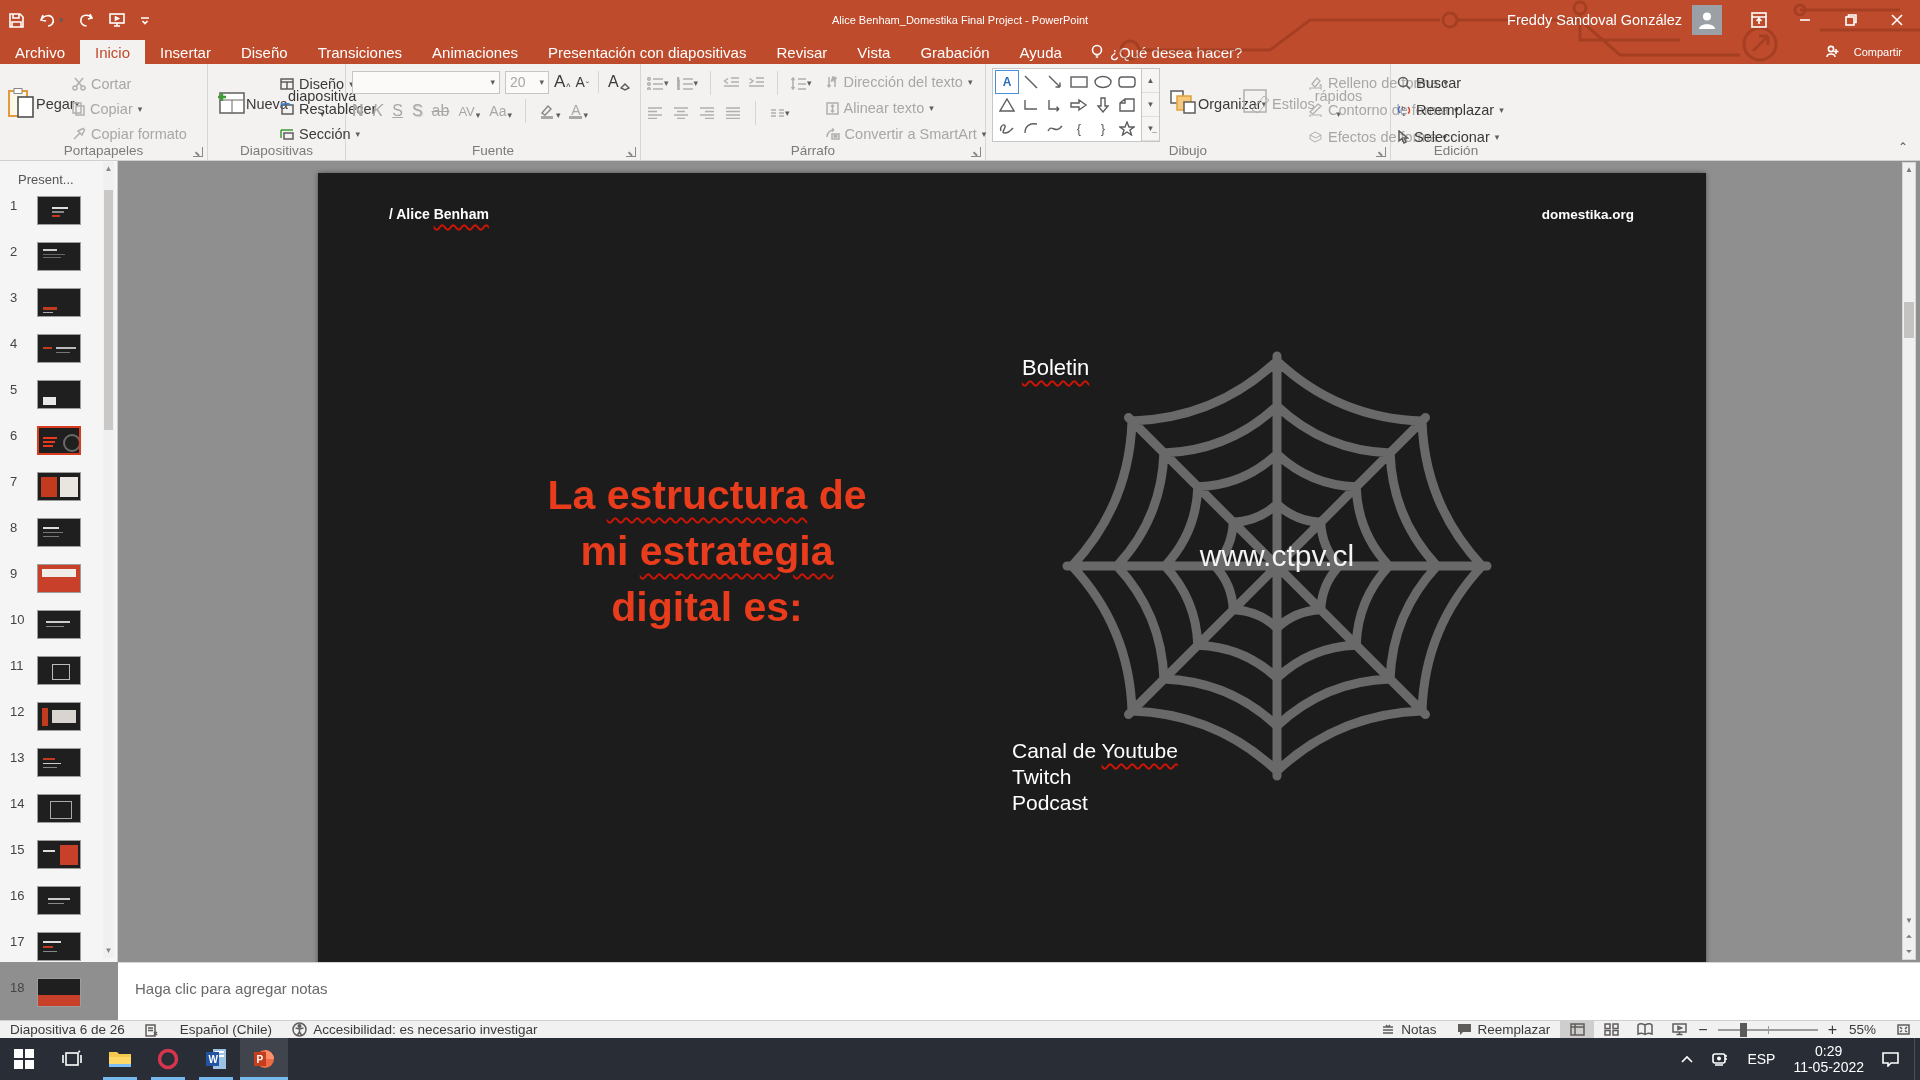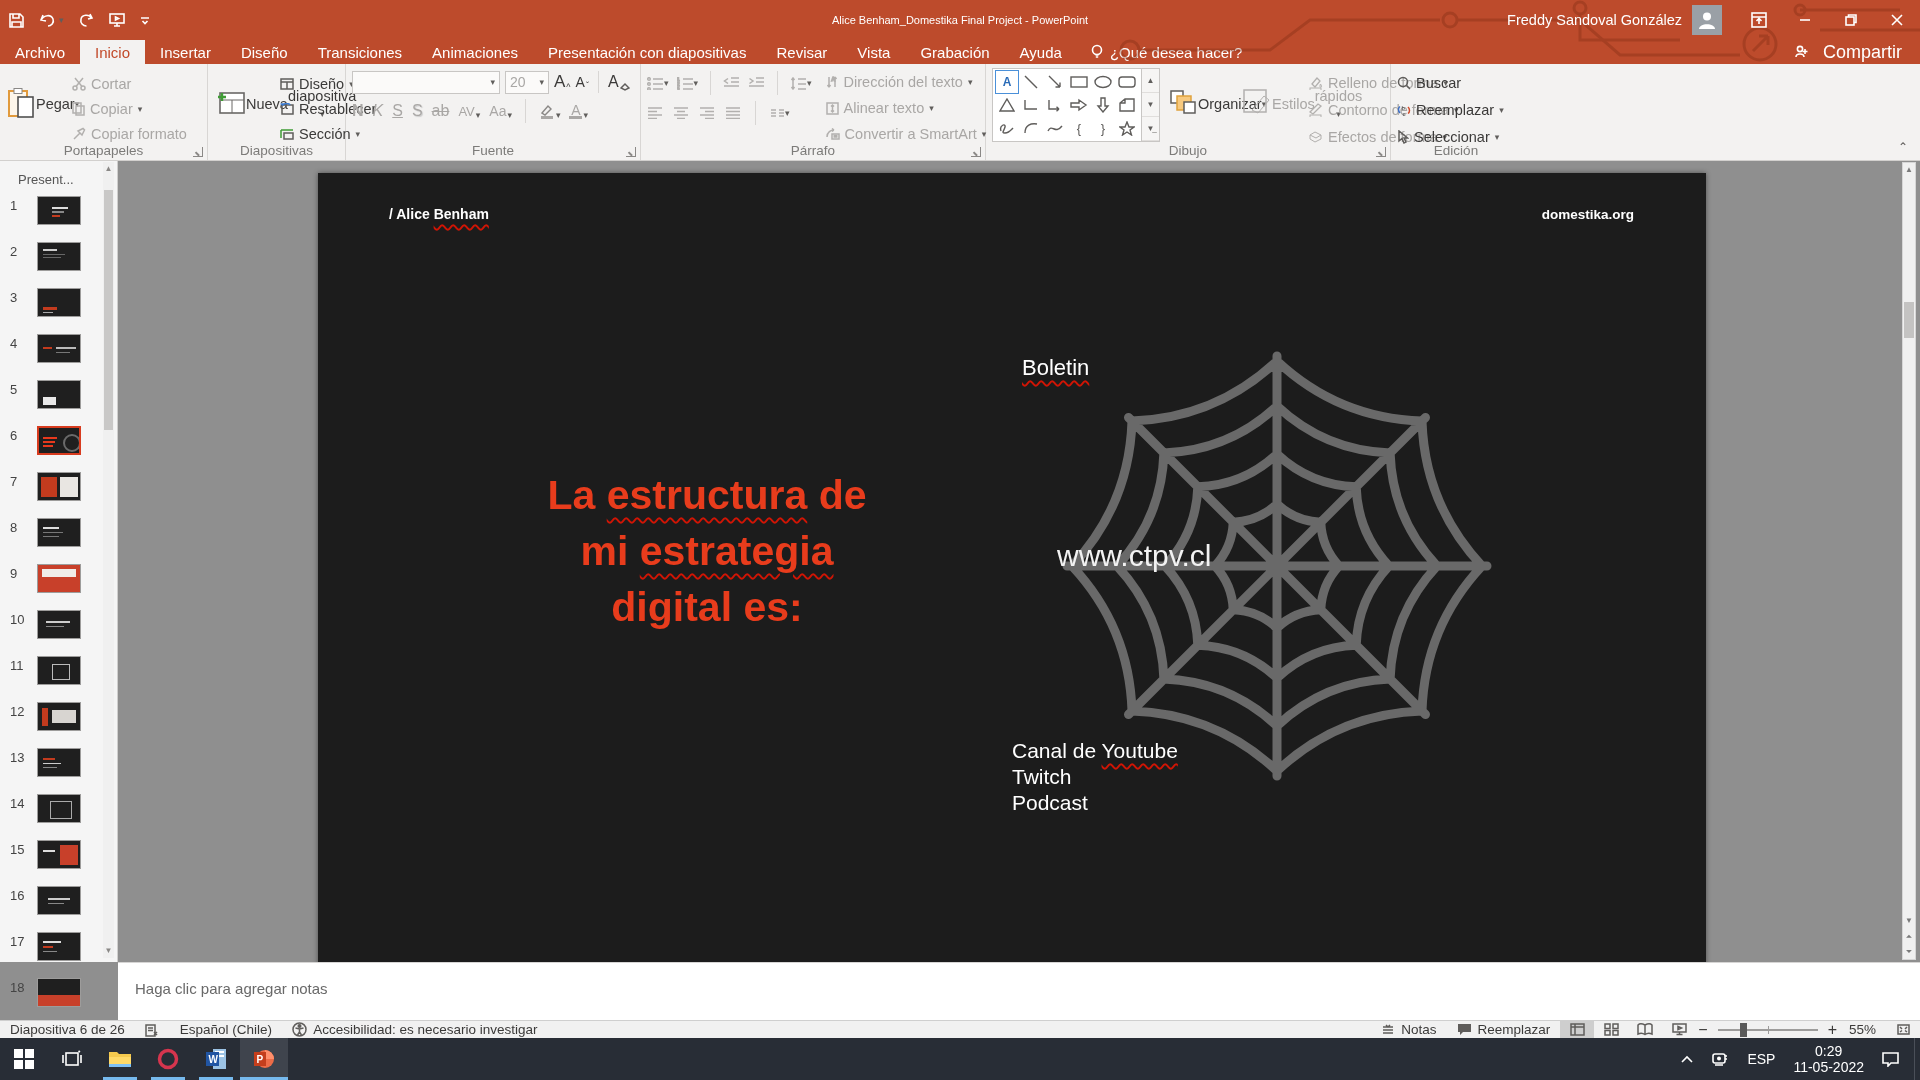--- a/index.html
+++ b/index.html
@@ -16,21 +16,21 @@
   .tb-right{position:absolute;right:0;top:0;height:40px;display:flex;align-items:center;}
   .tb-user{color:#fff;font-size:14.5px;margin-right:10px;}
   .avatar{width:30px;height:30px;background:#9aa0a6;display:flex;align-items:center;justify-content:center;margin-right:14px;}
   .winbtn{width:46px;height:40px;display:flex;align-items:center;justify-content:center;color:#fff;}
   
   .tabrow{position:absolute;left:0;top:40px;width:1920px;height:24px;background:#bd4b2c;z-index:29;
       display:flex;align-items:stretch;color:#fff;font-size:15px;}
   .tab{padding:0 15px;display:flex;align-items:center;white-space:nowrap;}
   .tab.active{background:#f3f2f1;color:#c24a2a;}
   .tellme{display:flex;align-items:center;gap:7px;padding:0 14px;font-style:normal;}
-  .share{margin-left:auto;display:flex;align-items:center;gap:15px;padding:0 18px;font-size:18px;}
+  .share{margin-left:auto;display:flex;align-items:center;gap:15px;padding:0 18px;font-size:11px;}
   
   .ribbon{position:absolute;left:0;top:64px;width:1920px;height:96px;background:#f3f2f1;z-index:28;
       border-bottom:1px solid #d2d0ce;display:flex;}
   .rgroup{position:relative;height:96px;border-right:1px solid #d8d6d4;padding:4px 6px 18px 6px;box-sizing:border-box;}
   .rg-label{position:absolute;bottom:2px;left:0;right:0;text-align:center;font-size:13.5px;color:#7c7b79;white-space:nowrap;}
   .launcher{position:absolute;bottom:3px;right:4px;width:9px;height:9px;border-right:1.5px solid #8a8886;border-bottom:1.5px solid #8a8886;}
   .launcher::before{content:"";position:absolute;right:2px;bottom:2px;width:5px;height:1.5px;background:#8a8886;transform:rotate(45deg);}
   .bigbtn{display:flex;flex-direction:row;align-items:center;justify-content:flex-start;width:62px;height:72px;
       font-size:14.5px;color:#3b3a39;text-align:center;line-height:16px;}
   .bigbtn .bicon{margin:4px 0 3px 0;}
@@ -66,21 +66,21 @@
   .editor{position:absolute;left:118px;top:0;width:1802px;height:802px;background:#8f8f8f;}
   .slide{position:absolute;left:200px;top:13px;width:1388px;height:871px;background:#1c1c1c;box-shadow:0 0 5px rgba(0,0,0,.45);}
   .sq{text-decoration-line:underline;text-decoration-style:wavy;text-decoration-color:#d21404;text-decoration-thickness:1.5px;text-underline-offset:5px;}
   .slide-author{position:absolute;left:71px;top:33px;color:#fff;font-size:14px;font-weight:bold;}
   .slide-site{position:absolute;right:72px;top:34px;color:#fff;font-size:13.5px;font-weight:bold;}
   .heading{position:absolute;left:189px;top:294px;width:400px;text-align:center;color:#e83c1c;
       font-size:41px;line-height:56px;font-weight:bold;}
   .heading .sq{text-underline-offset:8px;}
   .webwrap{position:absolute;left:739px;top:173px;width:440px;height:440px;}
   .webwrap svg{display:block;}
-  .web-center{position:absolute;left:739px;top:366px;width:440px;text-align:left;color:#f2f2f2;font-size:30px;}
+  .web-center{position:absolute;left:739px;top:366px;width:440px;text-align:center;color:#f2f2f2;font-size:30px;}
   .boletin{position:absolute;left:704px;top:182px;color:#fff;font-size:22px;}
   .social{position:absolute;left:1148px;top:180px;width:148px;text-align:center;color:#fff;font-size:21px;line-height:35.5px;}
   .channels{position:absolute;left:694px;top:565px;color:#fff;font-size:21px;line-height:26px;}
   .vscroll{position:absolute;right:4px;top:2px;width:14px;height:798px;}
   .vscroll .track{position:absolute;left:0;top:0;width:14px;height:798px;background:#f0f0f0;border:1px solid #d6d6d6;box-sizing:border-box;}
   .vs-el{position:absolute;left:1px;width:12px;text-align:center;color:#7a7a7a;font-size:8px;line-height:14px;}
   .vs-thumb{position:absolute;left:2px;top:140px;width:10px;height:36px;background:#c4c3c2;}
   
   .notes{position:absolute;left:118px;top:962px;width:1802px;height:58px;background:#fff;border-top:1px solid #d6d5d4;box-sizing:border-box;}
   .notes-text{position:absolute;left:17px;top:17px;color:#696969;font-size:15px;}

